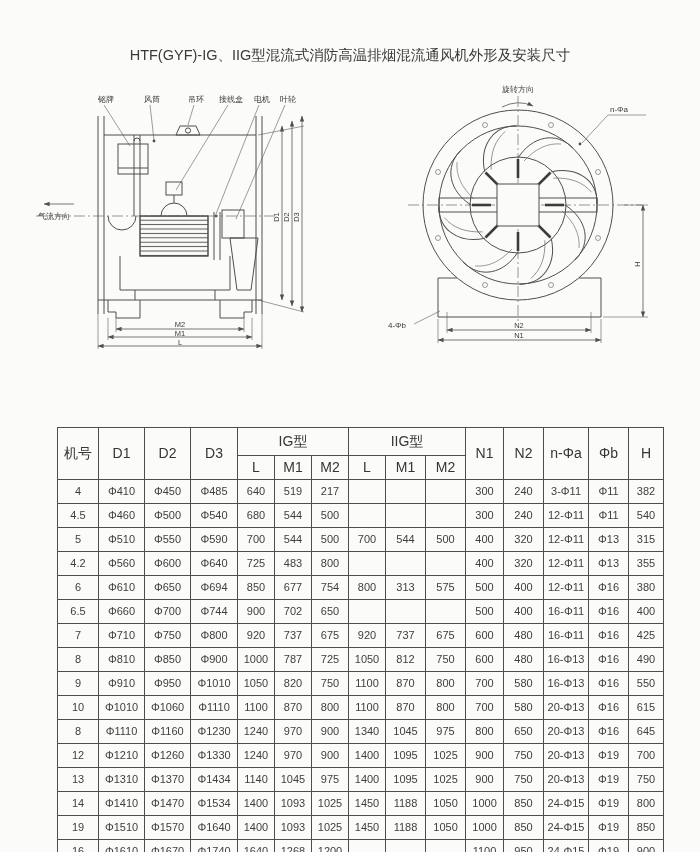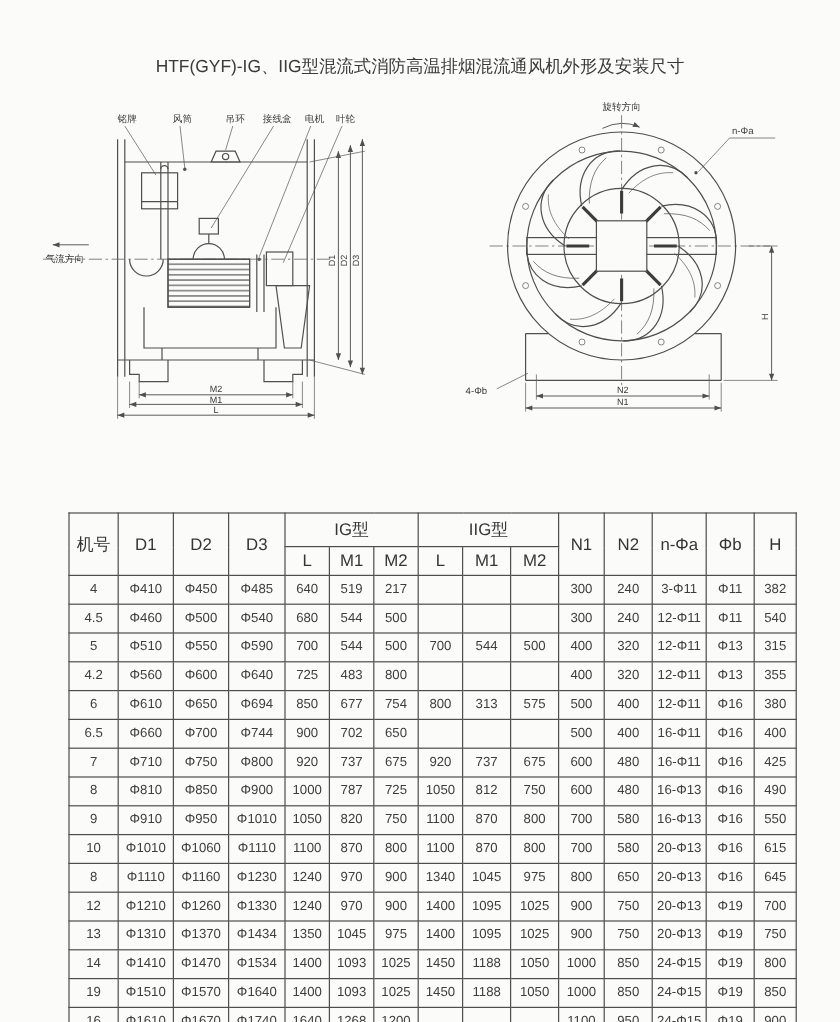--- a/index.html
+++ b/index.html
@@ -479,21 +479,21 @@
           <td>750</td>
           <td>20-Φ13</td>
           <td>Φ19</td>
           <td>700</td>
         </tr>
         <tr>
           <td>13</td>
           <td>Φ1310</td>
           <td>Φ1370</td>
           <td>Φ1434</td>
-          <td>1350</td>
+          <td>1140</td>
           <td>1045</td>
           <td>975</td>
           <td>1400</td>
           <td>1095</td>
           <td>1025</td>
           <td>900</td>
           <td>750</td>
           <td>20-Φ13</td>
           <td>Φ19</td>
           <td>750</td>

